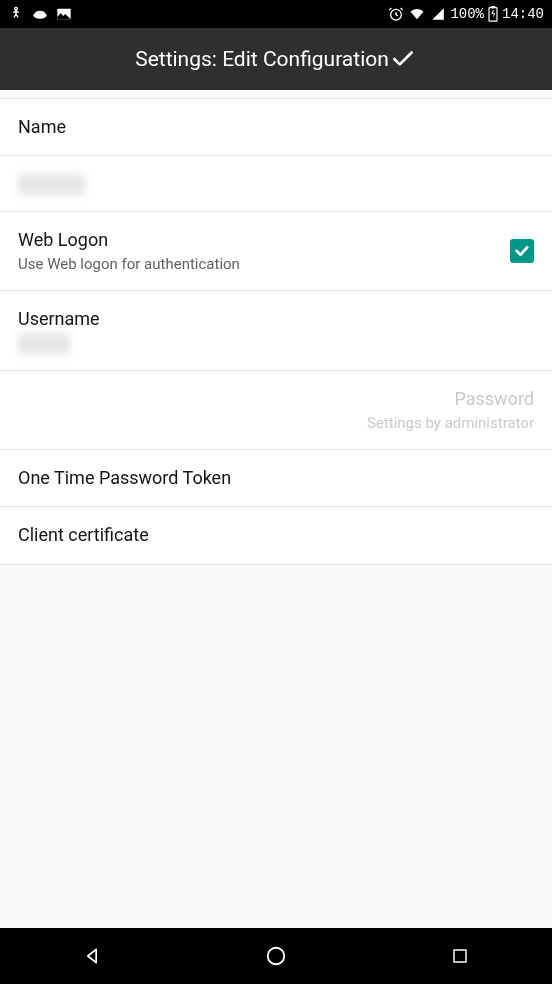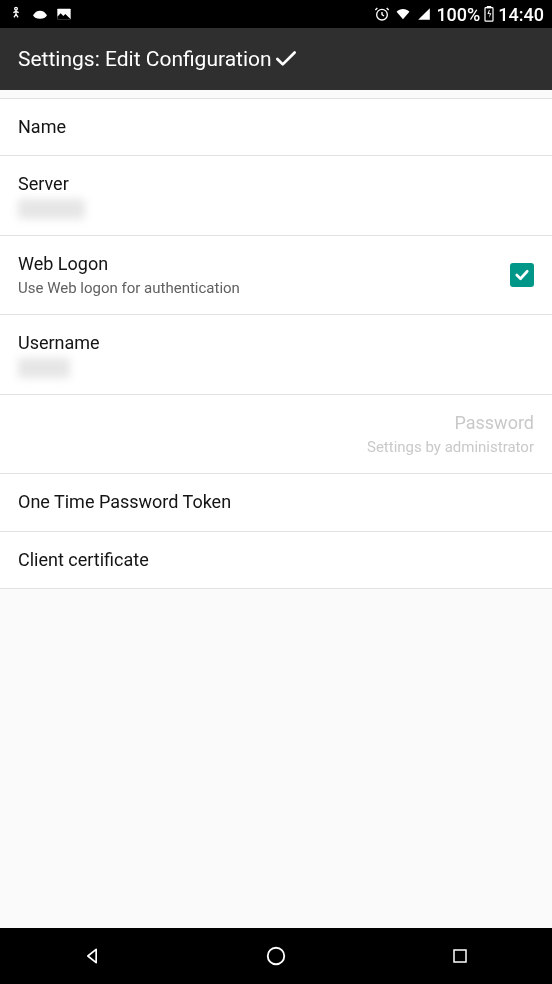--- a/index.html
+++ b/index.html
@@ -16,28 +16,28 @@
       background: #000;
       color: #fff;
       display: flex;
       align-items: center;
       justify-content: space-between;
       padding: 0 8px;
       font-size: 14px;
     }
     .status-left { display: flex; gap: 8px; align-items: center; }
     .status-right { display: flex; gap: 4px; align-items: center; }
-    .status-right span { font-size: 18px; font-weight: 500; }
+    .status-right span { font-size: 14px; font-weight: 500; font-family: Liberation Mono, monospace; }
     .app-bar {
       height: 62px;
       background: #2f2f2f;
       color: #fff;
       display: flex;
       align-items: center;
-      justify-content: flex-start;
+      justify-content: center;
       padding: 4px 18px;
     }
     .app-bar-title {
       font-size: 21px;
       font-weight: 400;
     }
     .check-btn {
       width: 28px;
       height: 28px;
       display: flex;
@@ -155,21 +155,20 @@
 <div class="list">
 
   <div class="list-item first">
     <div class="list-item-text">
       <div class="list-item-title">Name</div>
     </div>
   </div>
 
   <div class="list-item">
     <div class="list-item-text">
-      <div class="list-item-title">Server</div>
       <div class="list-item-sub"><span class="blurred">xxxxxxxxx</span></div>
     </div>
   </div>
 
   <div class="list-item">
     <div class="list-item-text">
       <div class="list-item-title">Web Logon</div>
       <div class="list-item-sub">Use Web logon for authentication</div>
     </div>
     <div class="checkbox">

